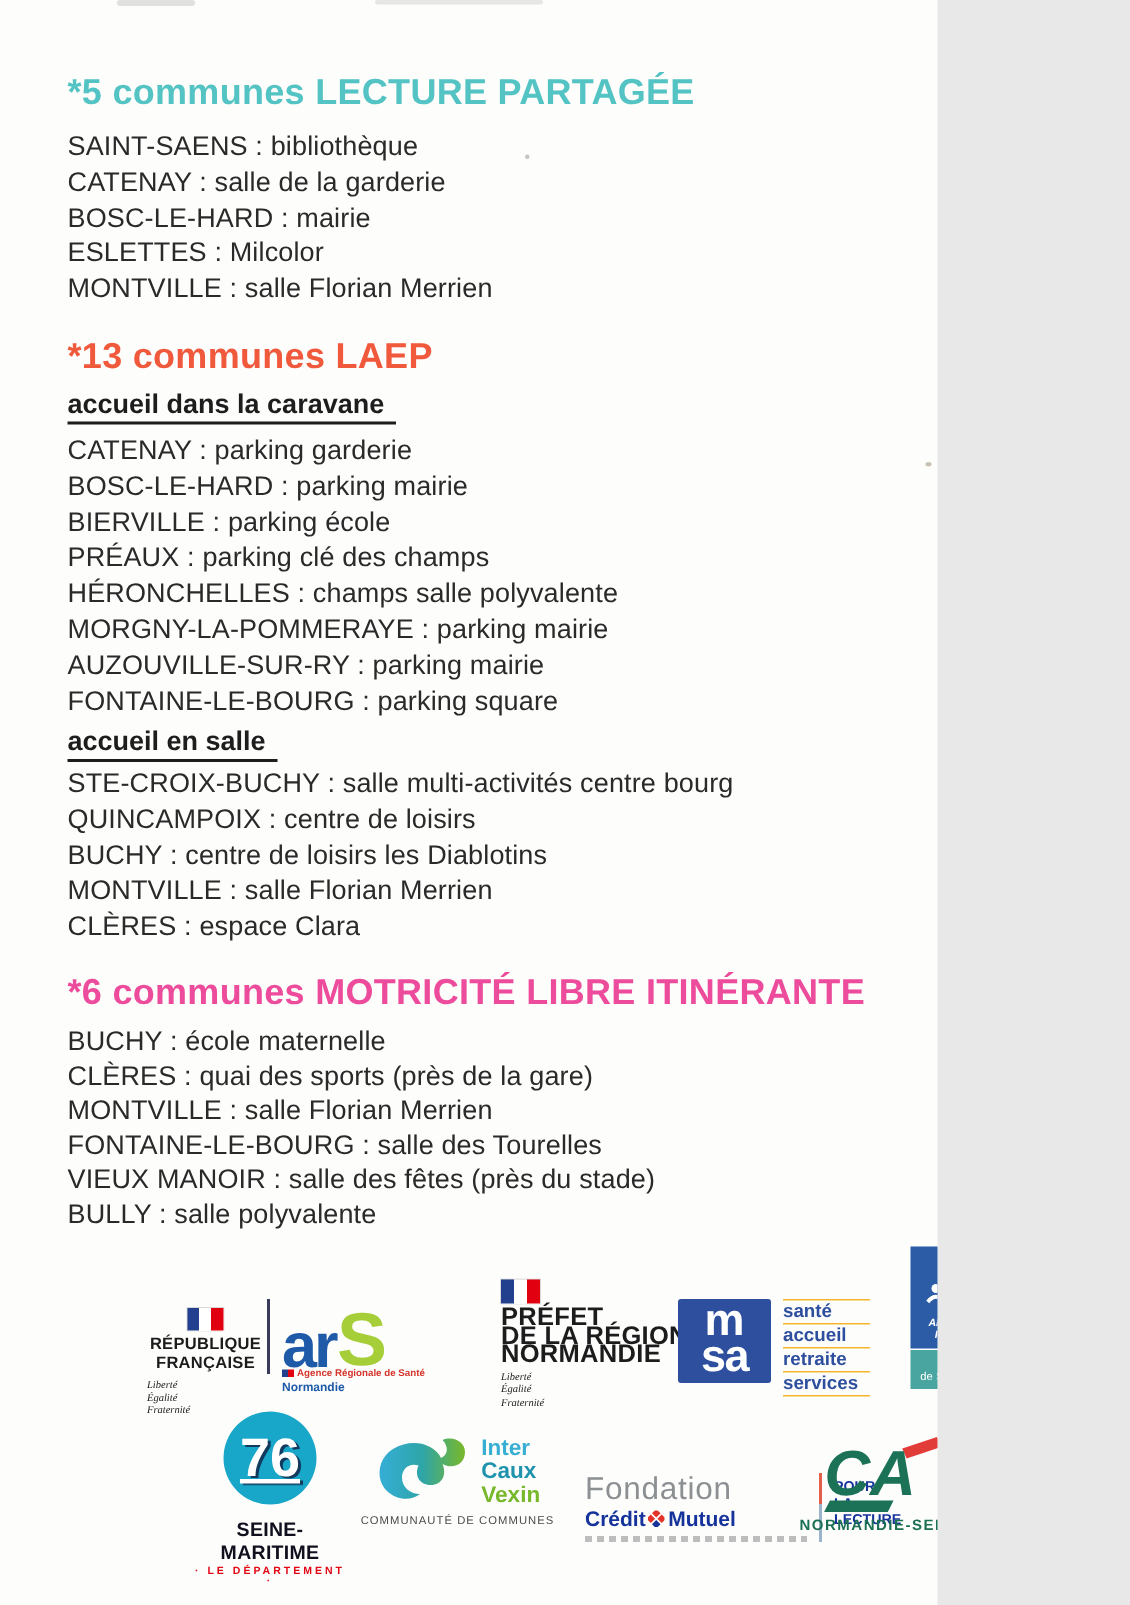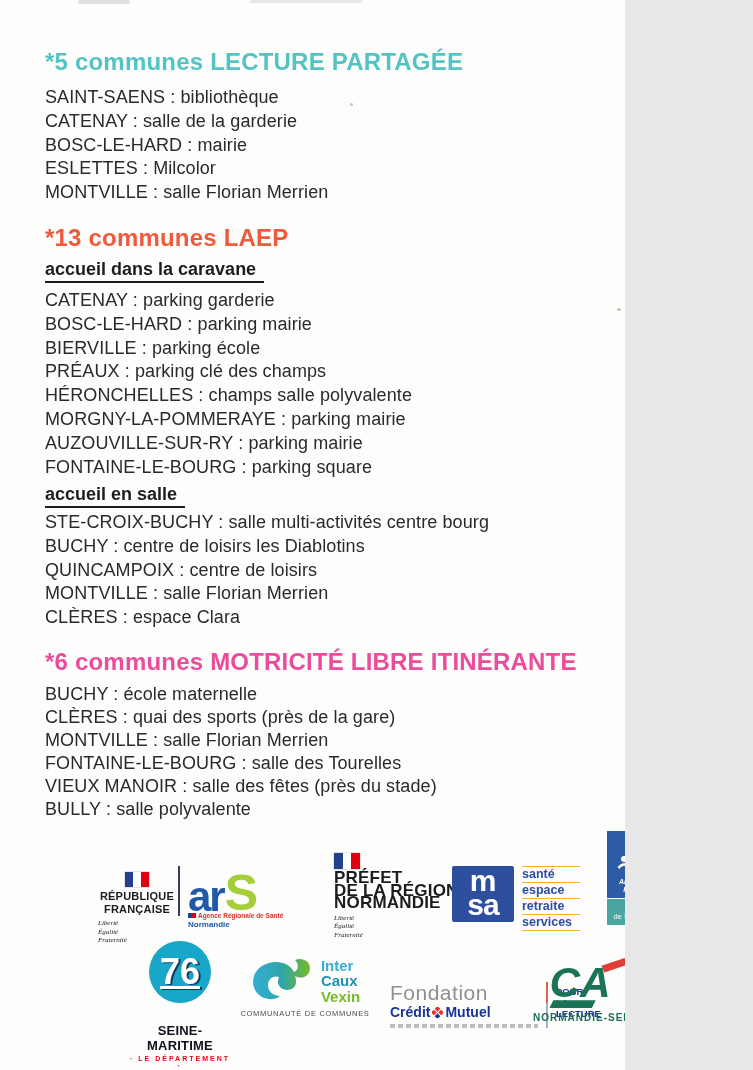--- a/index.html
+++ b/index.html
@@ -53,21 +53,21 @@
   .caf{width:74px;}
   .caf-blue{background:#2b5ca5;padding:3px 2px 4px 2px;}
   .caf-title{font-style:italic;font-weight:bold;font-size:7px;color:#fff;line-height:8px;text-align:center;}
   .caf-teal{background:#49a5a0;color:#fff;text-align:center;padding:3px 1px 4px 1px;margin-top:1px;}
   .caf-caf{font-size:14px;font-weight:bold;line-height:10px;}
   .caf-sub{font-size:7.5px;line-height:9px;}
 
   .d76-circle{width:62px;height:62px;border-radius:50%;background:#18a7c8;
               display:flex;align-items:center;justify-content:center;}
   .d76-num{font-size:36px;font-weight:bold;color:#fff;text-shadow:2px 1px 0 #123a5e;text-decoration:underline;}
-  .d76-name{font-size:13px;font-weight:800;color:#10101e;letter-spacing:.2px;margin-top:20px;}
+  .d76-name{font-size:13px;font-weight:800;color:#10101e;letter-spacing:.2px;margin-top:9px;}
   .d76-tag{font-size:7px;font-weight:bold;color:#e30613;letter-spacing:2px;margin-top:2px;}
 
   .icv-row{display:flex;align-items:center;}
   .icv-words{margin-left:5px;font-weight:bold;font-size:15px;line-height:15.5px;text-align:left;}
   .icv-sub{font-size:7.5px;color:#4a4a4a;letter-spacing:.7px;margin-top:3px;white-space:nowrap;}
 
   .fcm{display:flex;align-items:flex-start;}
   .fcm-fond{font-size:21px;color:#8d9093;line-height:21px;letter-spacing:.5px;}
   .fcm-cm{display:flex;align-items:center;margin-top:1px;}
   .fcm-cm span{font-size:14px;font-weight:bold;color:#16339b;}
@@ -112,22 +112,22 @@
     <p>BIERVILLE : parking école</p>
     <p>PRÉAUX : parking clé des champs</p>
     <p>HÉRONCHELLES : champs salle polyvalente</p>
     <p>MORGNY-LA-POMMERAYE : parking mairie</p>
     <p>AUZOUVILLE-SUR-RY : parking mairie</p>
     <p>FONTAINE-LE-BOURG : parking square</p>
   </div>
   <p class="abs subhead" style="left:45px;top:484px;">accueil en salle</p>
   <div class="abs lst" style="left:45px;top:511px;">
     <p>STE-CROIX-BUCHY : salle multi-activités centre bourg</p>
+    <p>QUINCAMPOIX : centre de loisirs</p>
     <p>BUCHY : centre de loisirs les Diablotins</p>
-    <p>QUINCAMPOIX : centre de loisirs</p>
     <p>MONTVILLE : salle Florian Merrien</p>
     <p>CLÈRES : espace Clara</p>
   </div>
 
   <h2 class="abs sec-heading t-pink" style="left:45px;top:648px;">*6 communes MOTRICITÉ LIBRE ITINÉRANTE</h2>
   <div class="abs lst lst-tight" style="left:45px;top:683px;">
     <p>BUCHY : école maternelle</p>
     <p>CLÈRES : quai des sports (près de la gare)</p>
     <p>MONTVILLE : salle Florian Merrien</p>
     <p>FONTAINE-LE-BOURG : salle des Tourelles</p>
@@ -168,21 +168,21 @@
 Fraternité</div>
   </div>
 
   <div class="abs msa" style="left:452px;top:866px;">
     <div class="msa-box">
       <div class="msa-m">m</div>
       <div class="msa-sa">sa</div>
     </div>
     <div class="msa-svcs">
       <div>santé</div>
-      <div>espace</div>
+      <div>accueil</div>
       <div>retraite</div>
       <div>services</div>
     </div>
   </div>
 
   <div class="abs caf" style="left:607px;top:831px;">
     <div class="caf-blue">
       <svg width="70" height="40" viewBox="0 0 70 40">
         <g fill="#fff" stroke="#fff">
           <circle cx="35" cy="6" r="3" stroke="none"></circle>

